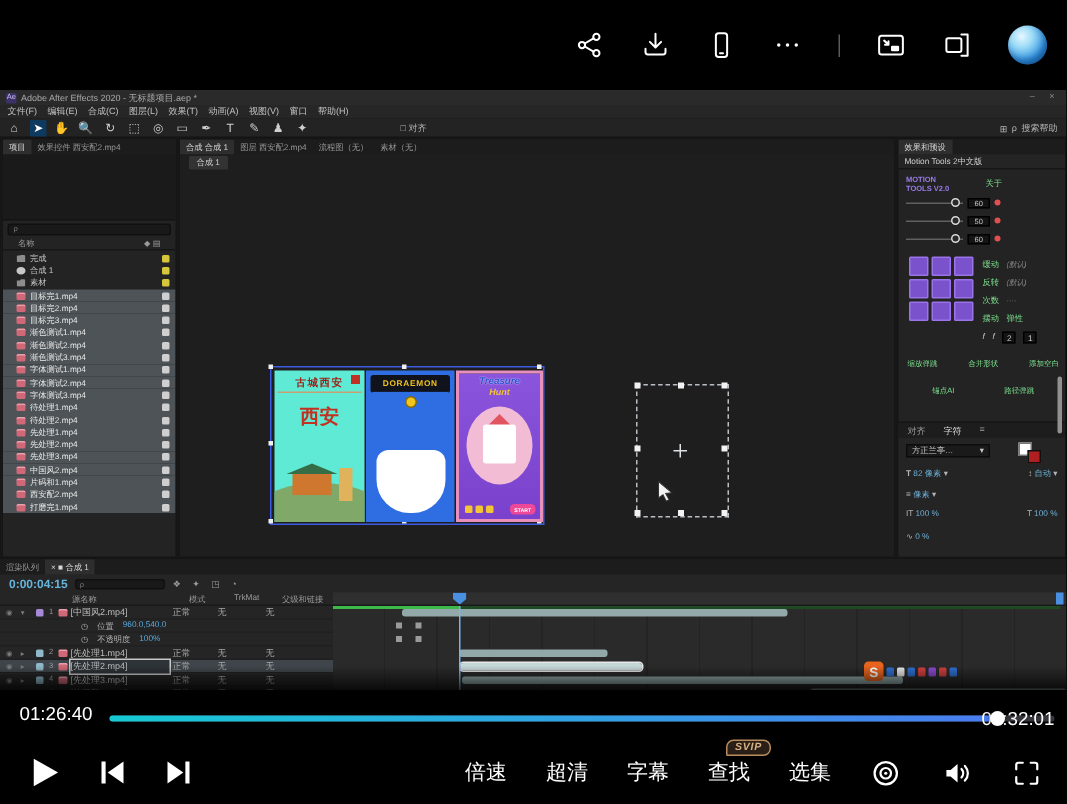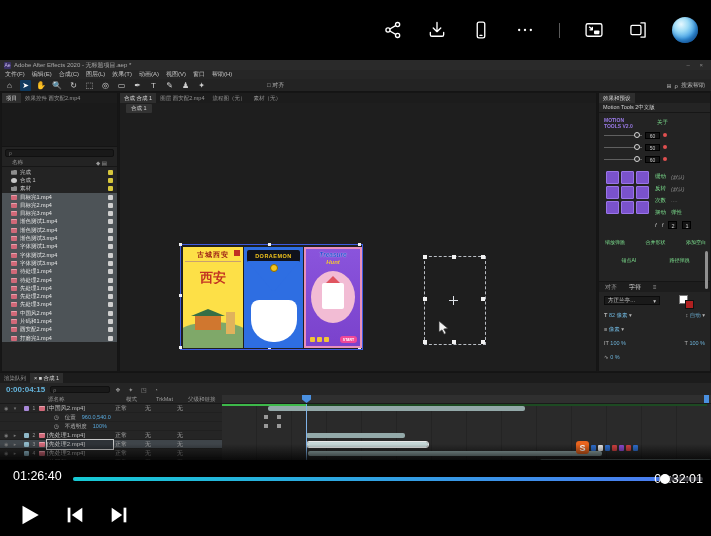--- a/index.html
+++ b/index.html
@@ -48,21 +48,21 @@
 .prow[data-kind="folder"] .pchip,.prow[data-kind="comp"] .pchip{background:#d6c63c}
 
 .viewer{top:32px;left:119px;width:478px;height:280px;background:#1e1e1e;border:1px solid #151515}
 .vchip{position:absolute;top:11px;left:6px;background:#333;color:#cfcfcf;font-size:5.5px;padding:1px 5px;border-radius:1px}
 .vbar{top:312px;left:119px;width:478px;height:14px;background:#232323;border-top:1px solid #161616;display:flex;align-items:center;gap:9px;padding-left:9px}
 .vbar span{font-size:6px;color:#a8a8a8}
 .cyan{color:#5fb3d9 !important}
 
 .sel-group{top:184px;left:180px;width:183px;height:106px;border:1px solid #3d5be0}
 .poster{top:2px;height:101px;overflow:hidden}
-.p1{left:2px;width:60px;background:#fde047}
+.p1{left:2px;width:60px;background:#5eead4}
 .p1 .band{position:absolute;top:2px;left:2px;right:2px;height:13px;display:flex;align-items:center;justify-content:center;font-size:7px;font-weight:bold;color:#9e2218;letter-spacing:1px;border-bottom:1px solid #c8a070}
 .p1 .seal{position:absolute;top:3px;right:3px;width:6px;height:6px;background:#c03024}
 .p1 .main{position:absolute;top:22px;left:0;right:0;text-align:center;font-size:13px;font-weight:bold;color:#c23222}
 .p1 .hill{position:absolute;bottom:0;left:-6px;right:-6px;height:26px;background:#7fa869;border-radius:50% 50% 0 0}
 .p1 .bld{position:absolute;bottom:18px;left:12px;width:26px;height:14px;background:#d0772f}
 .p1 .roof{position:absolute;bottom:32px;left:8px;width:0;height:0;border-left:17px solid transparent;border-right:17px solid transparent;border-bottom:7px solid #356e46}
 .p1 .tower{position:absolute;bottom:14px;right:8px;width:9px;height:22px;background:#e0b25c}
 .p2{left:63px;width:59px;background:#2e6ee2}
 .p2 .band{position:absolute;top:3px;left:3px;right:3px;height:12px;background:#10121c;border-radius:2px;display:flex;align-items:center;justify-content:center;font-size:5.5px;font-weight:bold;color:#f2c41c;letter-spacing:.5px}
 .p2 .bell{position:absolute;top:17px;left:50%;margin-left:-4px;width:8px;height:8px;border-radius:50%;background:#f2c41c;border:1px solid #8a6a00}
@@ -687,14 +687,36 @@
         </svg>
       <svg width="22" height="22" viewBox="0 0 24 24">
           <rect x="4" y="4" width="3" height="16" fill="#fff"></rect>
           <path d="M20 4L8.5 12 20 20z" fill="#fff"></path>
         </svg>
       <svg width="22" height="22" viewBox="0 0 24 24">
           <path d="M4 4l11.5 8L4 20z" fill="#fff"></path>
           <rect x="17" y="4" width="3" height="16" fill="#fff"></rect>
         </svg>
     </div>
+    <div class="rgt">
+      <span class="lbl">倍速</span>
+      <span class="lbl">超清</span>
+      <span class="lbl">字幕</span>
+      <span class="lbl findwrap">
+        <span class="svip">SVIP</span>
+        <span>查找</span>
+      </span>
+      <span class="lbl">选集</span>
+      <svg viewBox="0 0 24 24">
+          <circle cx="12" cy="12" r="8.5"></circle>
+          <circle cx="12" cy="12" r="4"></circle>
+          <circle cx="12" cy="12" r="1.2" fill="#fff" stroke="none"></circle>
+        </svg>
+      <svg viewBox="0 0 24 24">
+          <path d="M4.5 9.5v5h3.2L13 19V5L7.7 9.5z" fill="#fff" stroke="none"></path>
+          <path d="M16 8.8c1.7 1.9 1.7 4.5 0 6.4M18.6 6.4c3 3.3 3 7.9 0 11.2"></path>
+        </svg>
+      <svg viewBox="0 0 24 24">
+          <path d="M4 9V5.6C4 4.7 4.7 4 5.6 4H9M15 4h3.4c.9 0 1.6.7 1.6 1.6V9M20 15v3.4c0 .9-.7 1.6-1.6 1.6H15M9 20H5.6C4.7 20 4 19.3 4 18.4V15"></path>
+        </svg>
+    </div>
   </div>
 </div>
 
 </body></html>

